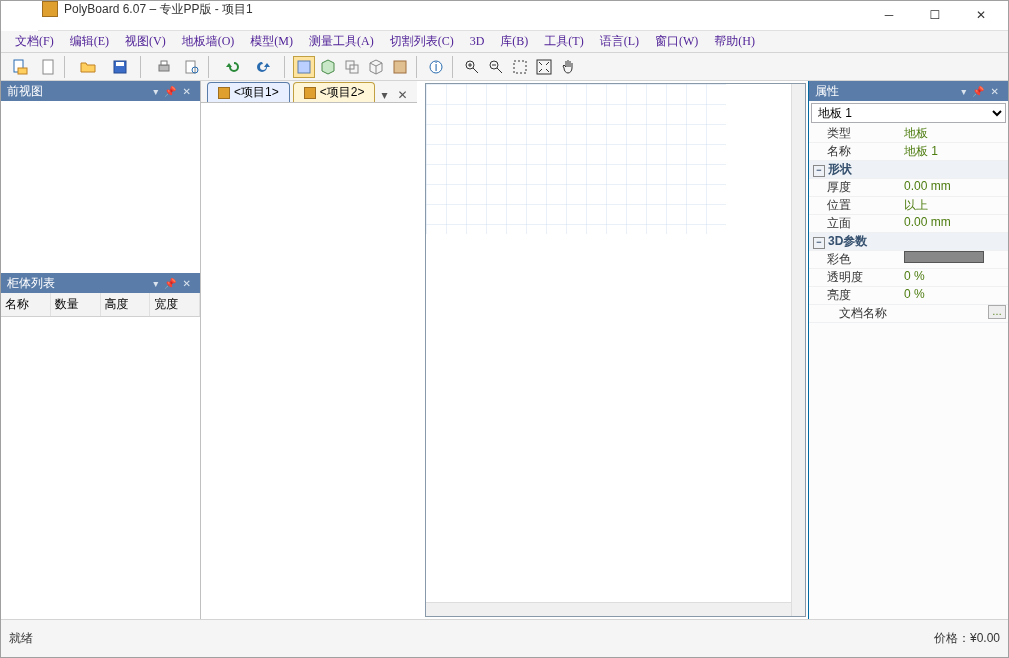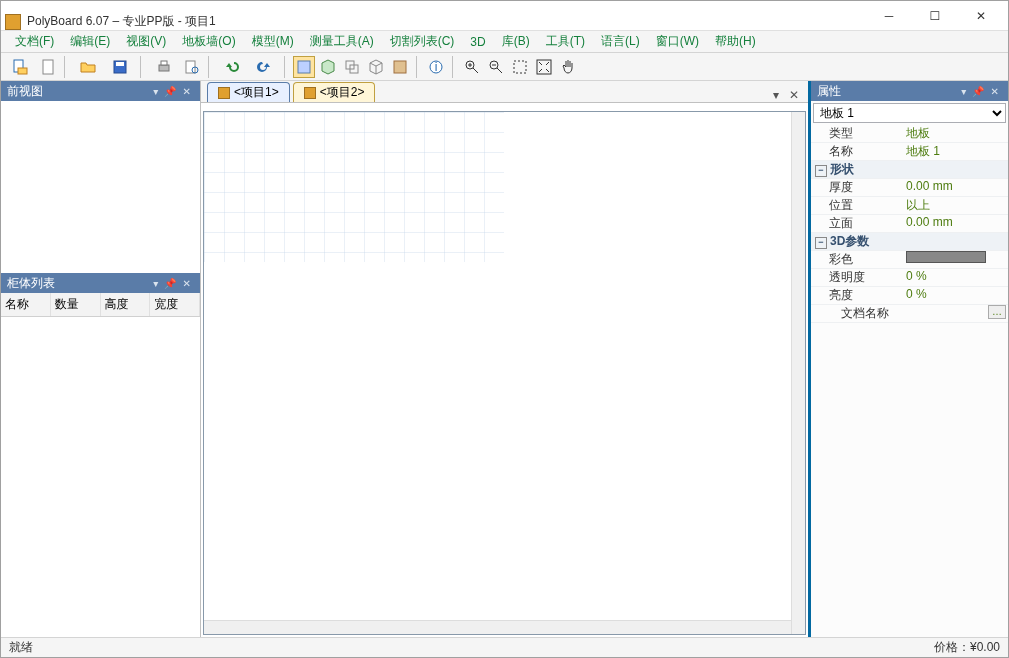--- a/index.html
+++ b/index.html
@@ -1,37 +1,37 @@
 <!DOCTYPE html>
 <html><head>
 <meta charset="utf-8">
 <style>
 * { box-sizing: border-box; margin: 0; padding: 0; font-family: "Microsoft YaHei", "SimSun", Arial, sans-serif; font-size: 12px; }
 body { background: #f0f0f0; overflow: hidden; }
 .window { width: 1009px; height: 658px; background: #fff; display: flex; flex-direction: column; border: 1px solid #a0a0a0; }
-.titlebar { height: 30px; background: #fff; display: flex; align-items: flex-end; padding: 0 4px; border-bottom: 1px solid #e0e0e0; }
+.titlebar { height: 30px; background: #fff; display: flex; align-items: flex-start; padding: 0 4px; border-bottom: 1px solid #e0e0e0; margin-left: 37px; }
 .titlebar .app-icon { width: 16px; height: 16px; background: #e0a030; border: 1px solid #a07020; margin-right: 6px; }
 .titlebar .title { flex: 1; color: #333; }
 .titlebar .win-btns { display: flex; }
 .titlebar .win-btns div { width: 46px; height: 28px; display: flex; align-items: center; justify-content: center; color: #333; cursor: default; }
 
 .menubar { height: 22px; background: #f5f5f5; display: flex; align-items: center; padding: 0 6px; border-bottom: 1px solid #d4d4d4; }
-.menubar span { padding: 2px 8px; color: #15803d; cursor: default; }
+.menubar span { padding: 2px 8px; color: #4c1d95; cursor: default; font-family: Liberation Serif, serif; }
 
 .toolbar { height: 28px; background: #f5f5f5; display: flex; align-items: center; padding: 0 4px; border-bottom: 1px solid #d4d4d4; gap: 2px; }
 .tool-btn { width: 22px; height: 22px; display: flex; align-items: center; justify-content: center; border: 1px solid transparent; cursor: default; }
 .tool-btn.drop { width: 30px; }
 .tool-btn.active { background:#ffe4a0; border-color:#c0a040; }
 .tb-sep { width: 4px; height: 22px; border-left: 1px solid #c0c0c0; margin: 0 3px; }
 .ico { width: 16px; height: 16px; display: inline-block; }
 
 .body-area { flex: 1; display: flex; min-height: 0; }
 .left-col { width: 200px; display: flex; flex-direction: column; background:#f5f5f5; border-right: 1px solid #c0c0c0;}
-.right-col { width: 200px; display: flex; flex-direction: column; border-left: 3px solid #0369a1; background:#fcfcfc;}
-.center-col { flex: 1; display: flex; flex-direction: column; min-width: 0; background:#fff;gap:6px; }
+.right-col { width: 200px; display: flex; flex-direction: column; border-left: 1px solid #0369a1; background:#fcfcfc;}
+.center-col { flex: 1; display: flex; flex-direction: row; min-width: 0; background:#fff;gap:6px; }
 
 .panel-title { height: 20px; background: #5a7ca8; color: #fff; display: flex; align-items: center; padding: 0 6px; font-size: 12px; }
 .panel-title .pt-text { flex:1; }
 .panel-title .pt-ctrl { color:#dbe4ee; padding:0 3px; cursor:default; font-size:10px;}
 .panel-body { flex: 1; background: #fff; overflow: auto; }
 
 .cab-header { display: flex; background:#f3f3f3; border-bottom:1px solid #d0d0d0; }
 .cab-header div { flex:1; padding:3px 4px; border-right:1px solid #e0e0e0; }
 
 .tabstrip { height: 22px; display: flex; align-items: flex-end; padding: 2px 6px 0 6px; background:#f5f5f5; border-bottom:1px solid #c0c0c0;}
@@ -48,21 +48,21 @@
 .prop-grid { font-size:12px; }
 .prop-row { display:flex; height:18px; align-items:flex-start; border-bottom:1px solid #eef0f2;}
 .prop-row .k { width:95px; padding-left:18px; color:#333;}
 .prop-row .v { flex:1; color:#4d7c0f;}
 .prop-row.group { background:#eef2f6; font-weight:bold;}
 .prop-row.group .k{ padding-left:4px; color:#35506f;}
 .prop-row .expander{ width:12px; height:12px; border:1px solid #888; display:inline-flex; align-items:center; justify-content:center; margin-right:3px; font-size:9px; line-height:9px;}
 .swatch{ width:80px; height:12px; background:#888; border:1px solid #555;}
 .ellips-btn{ width:18px; height:14px; border:1px solid #aaa; background:#eee; font-size:10px; text-align:center; line-height:12px; margin-left:auto; margin-right:2px;}
 
-.statusbar { height:20px; background:#f5f5f5; border-top:1px solid #d4d4d4; display:flex; align-items:center; padding:0 8px; color:#333;}
+.statusbar { height:38px; background:#f5f5f5; border-top:1px solid #d4d4d4; display:flex; align-items:center; padding:0 8px; color:#333;}
 .statusbar .sb-left{flex:1;}
 .statusbar .sb-right{}
 
 .sb-scroll{ position:absolute; right:0; top:0; bottom:0; width:14px; background:#f0f0f0; border-left:1px solid #ddd;}
 .sb-scroll.h{ top:auto; left:0; right:14px; bottom:0; height:14px; width:auto; border-top:1px solid #ddd; border-left:none;}
 </style>
 </head>
 <body>
 
 <div class="window">

